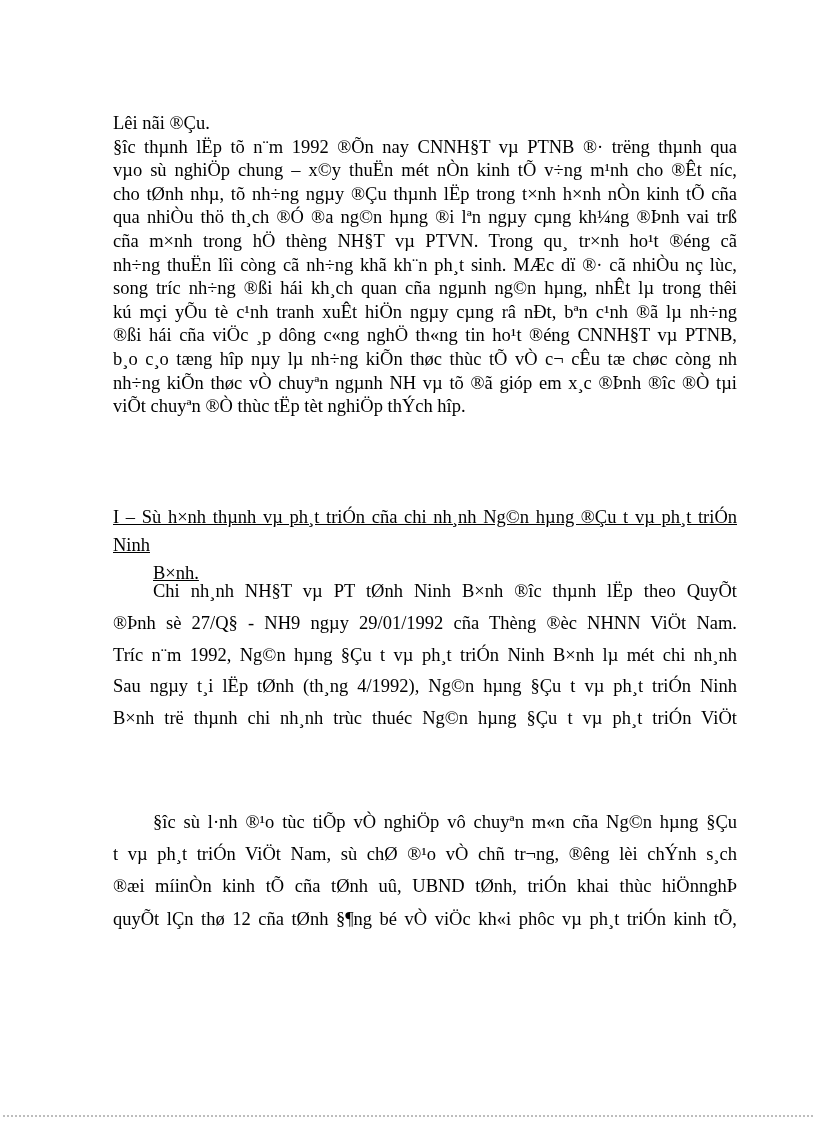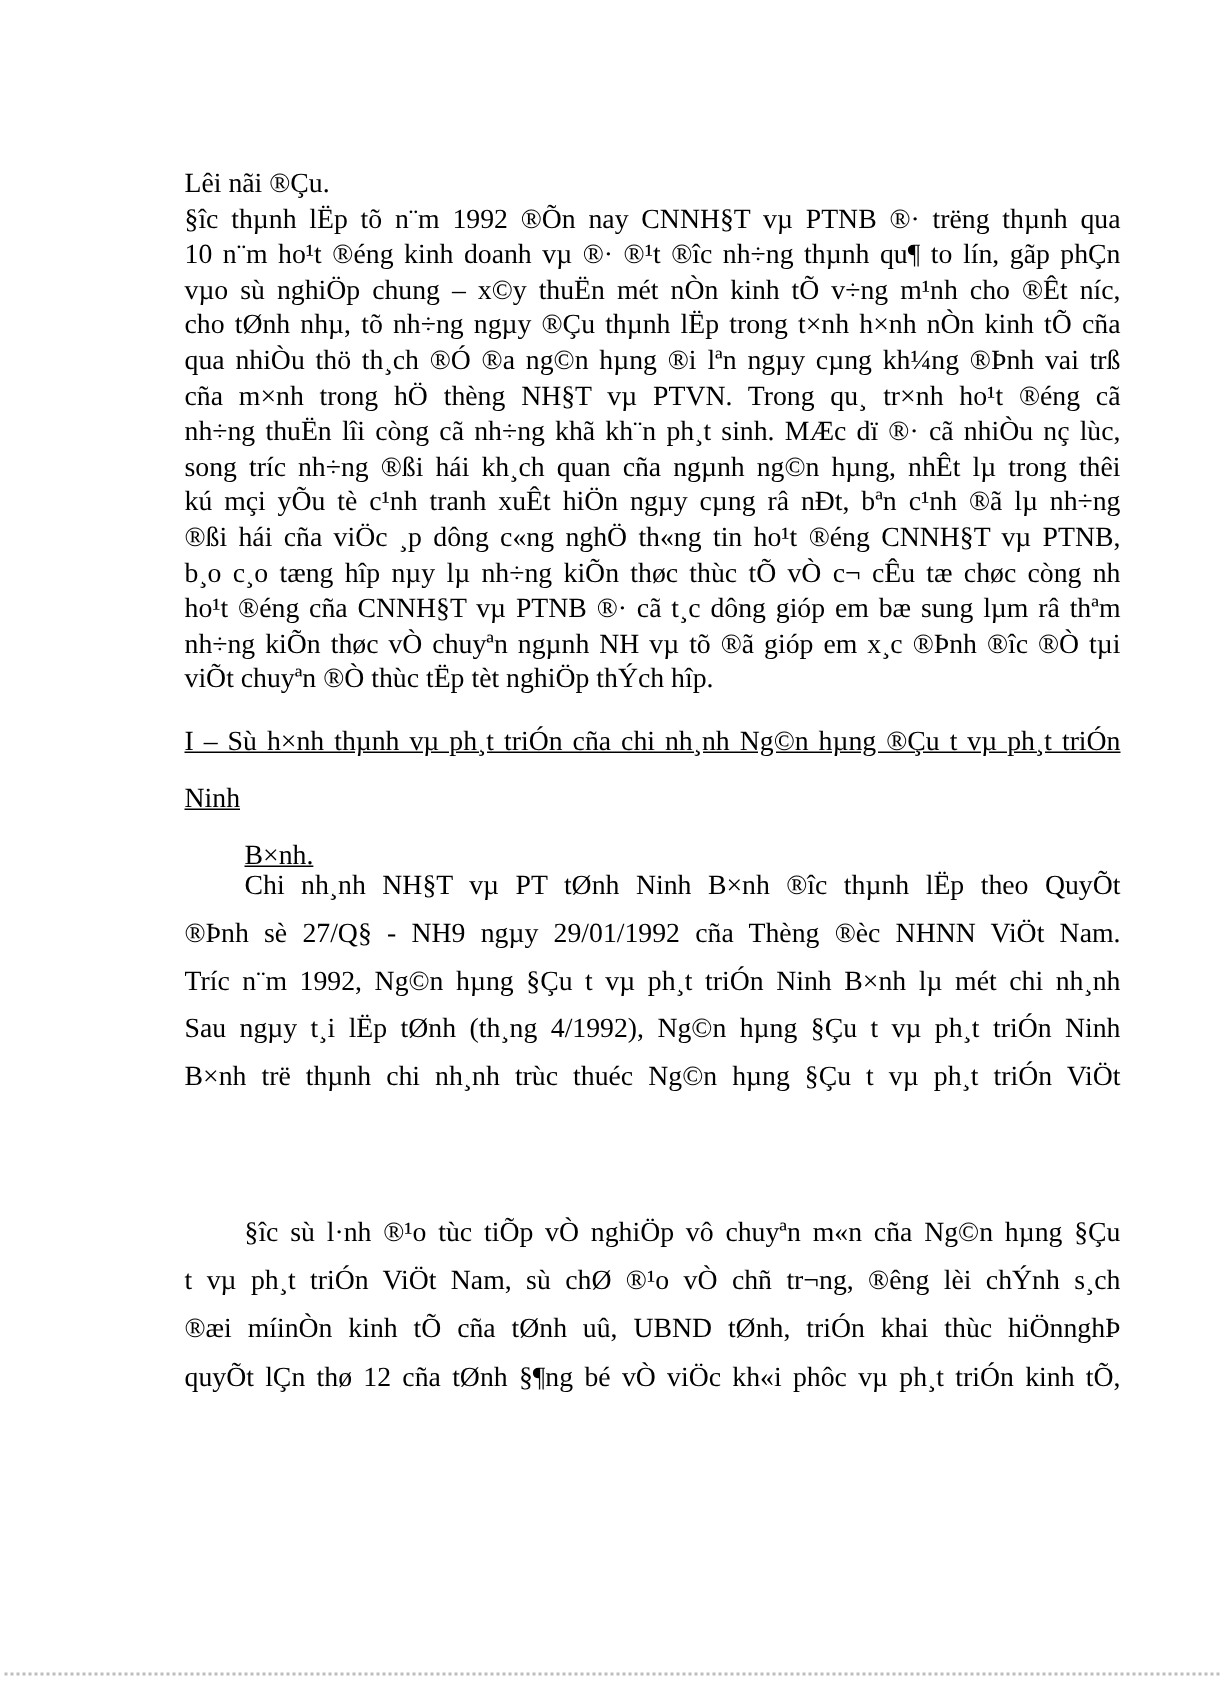--- a/index.html
+++ b/index.html
@@ -9,62 +9,59 @@
     position: relative;
     overflow: hidden;
     font-family: "Liberation Serif", "DejaVu Serif", serif;
     color: #000000;
   }
   .block {
     position: absolute;
     left: 113px;
     width: 624px;
     font-size: 18.5px;
-    margin-left: 10px;
   }
   .line {
     text-align: justify;
     text-align-last: justify;
     white-space: normal;
   }
   .line.flush {
     text-align: left;
     text-align-last: left;
   }
   .line.indent { text-indent: 40px; }
   #intro-paragraph { top: 112px; line-height: 23.6px; }
-  #section-heading { top: 476px; line-height: 38px; }
+  #section-heading { top: 503px; line-height: 28px; }
   #section-heading .line { text-decoration: underline; }
   #section-heading .line.flush { padding-left: 40px; }
   #paragraph-2 { top: 576px; line-height: 31.8px; }
   #paragraph-3 { top: 806px; line-height: 32.2px; }
   .page-break-line {
     position: absolute;
     left: 3px; right: 3px; top: 1115px;
     height: 0;
     border-top: 2px dotted #bdbdbd;
   }
 </style>
 </head>
 <body>
 
 <div id="intro-paragraph" class="block">
   <div class="line flush">Lêi nãi ®Çu.</div>
   <div class="line">§îc thµnh lËp tõ n¨m 1992 ®Õn nay CNNH§T vµ PTNB ®· trëng thµnh qua</div>
-  <div class="line">10 n¨m ho¹t ®éng kinh doanh vµ ®· ®¹t ®îc nh÷ng thµnh qu¶ to lín, gãp phÇn</div>
   <div class="line">vµo sù nghiÖp chung – x©y thuËn mét nÒn kinh tÕ v÷ng m¹nh cho ®Êt níc,</div>
   <div class="line">cho tØnh nhµ, tõ nh÷ng ngµy ®Çu thµnh lËp trong t×nh h×nh nÒn kinh tÕ cña</div>
   <div class="line">qua nhiÒu thö th¸ch ®Ó ®a ng©n hµng ®i lªn ngµy cµng kh¼ng ®Þnh vai trß</div>
   <div class="line">cña m×nh trong hÖ thèng NH§T vµ PTVN. Trong qu¸ tr×nh ho¹t ®éng cã</div>
   <div class="line">nh÷ng thuËn lîi còng cã nh÷ng khã kh¨n ph¸t sinh. MÆc dï ®· cã nhiÒu nç lùc,</div>
   <div class="line">song tríc nh÷ng ®ßi hái kh¸ch quan cña ngµnh ng©n hµng, nhÊt lµ trong thêi</div>
   <div class="line">kú mçi yÕu tè c¹nh tranh xuÊt hiÖn ngµy cµng râ nÐt, bªn c¹nh ®ã lµ nh÷ng</div>
   <div class="line">®ßi hái cña viÖc ¸p dông c«ng nghÖ th«ng tin ho¹t ®éng CNNH§T vµ PTNB,</div>
   <div class="line">b¸o c¸o tæng hîp nµy lµ nh÷ng kiÕn thøc thùc tÕ vÒ c¬ cÊu tæ chøc còng nh</div>
-  <div class="line">ho¹t ®éng cña CNNH§T vµ PTNB ®· cã t¸c dông gióp em bæ sung lµm râ thªm</div>
   <div class="line">nh÷ng kiÕn thøc vÒ chuyªn ngµnh NH vµ tõ ®ã gióp em x¸c ®Þnh ®îc ®Ò tµi</div>
   <div class="line flush">viÕt chuyªn ®Ò thùc tËp tèt nghiÖp thÝch hîp.</div>
 </div>
 
 <div id="section-heading" class="block">
   <div class="line">I – Sù h×nh thµnh vµ ph¸t triÓn cña chi nh¸nh Ng©n hµng ®Çu t vµ ph¸t triÓn Ninh</div>
   <div class="line flush">B×nh.</div>
 </div>
 
 <div id="paragraph-2" class="block">

